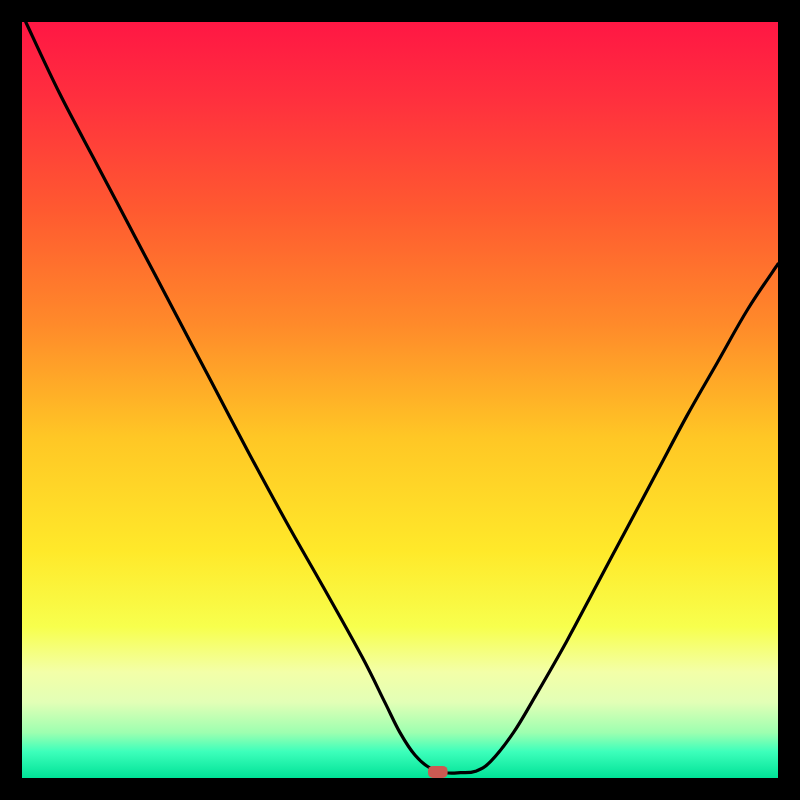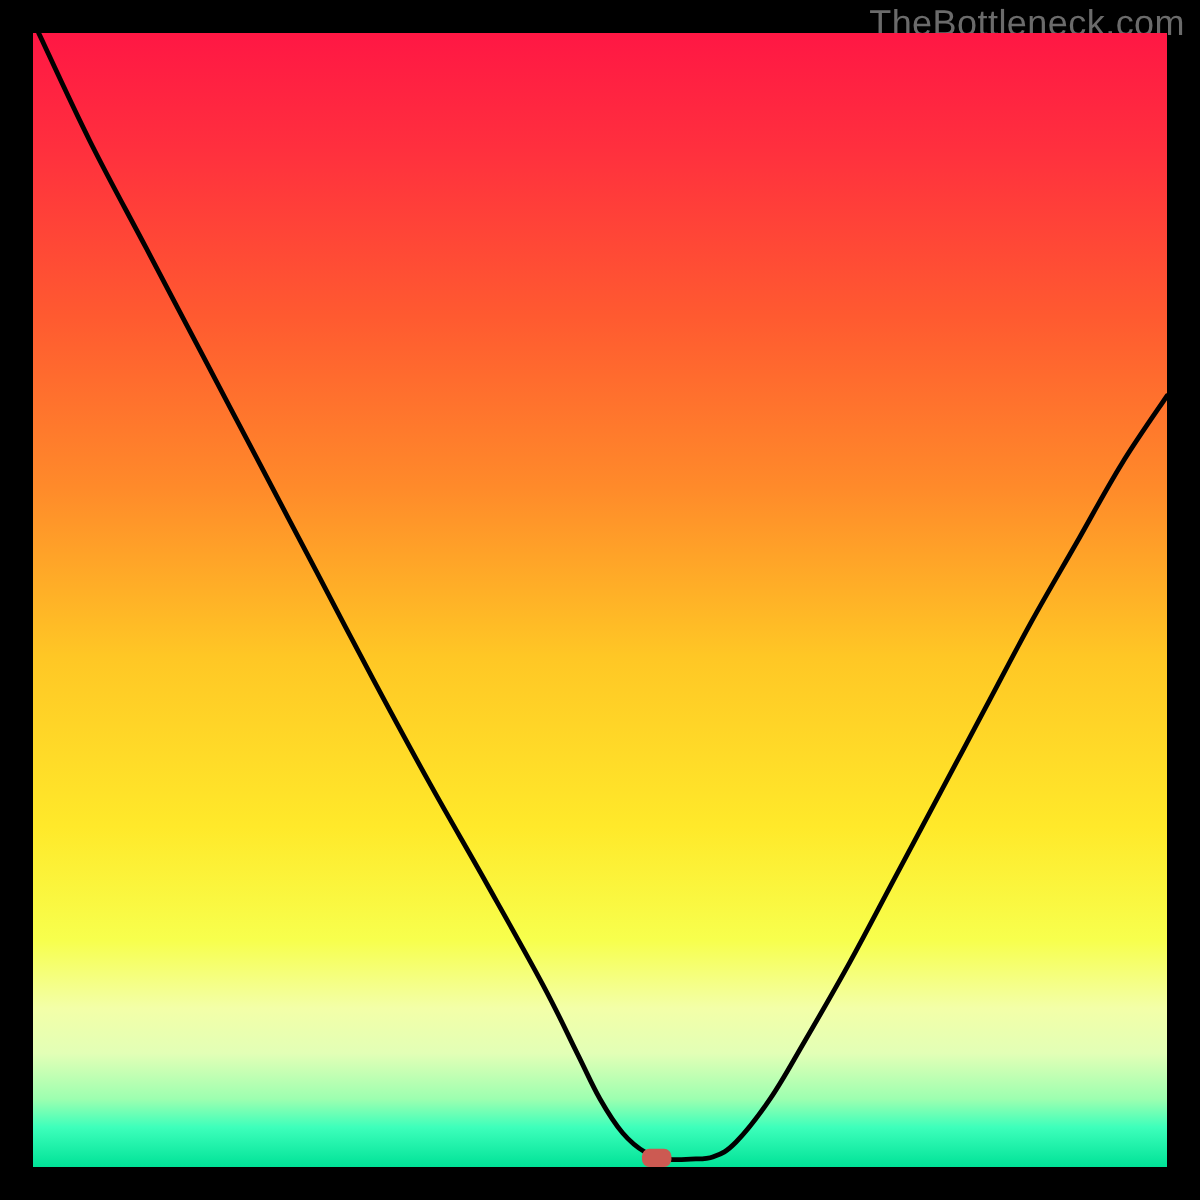--- a/index.html
+++ b/index.html
@@ -35,21 +35,20 @@
     color: #6b6b6b;
     letter-spacing: 0.3px;
     user-select: none;
   }
   svg { display: block; }
 </style>
 </head>
 <body>
 
 <div class="frame">
-  <div class="watermark">TheBottleneck.com</div>
 
   <div class="plot">
     <svg id="chart-svg" width="756" height="756" viewBox="0 0 756 756">
       <defs>
         <linearGradient id="bg-grad" x1="0" y1="0" x2="0" y2="1">
             <stop offset="0%" stop-color="#ff1744"></stop>
             <stop offset="10%" stop-color="#ff2f3e"></stop>
             <stop offset="25%" stop-color="#ff5a30"></stop>
             <stop offset="40%" stop-color="#ff8a2a"></stop>
             <stop offset="55.00000000000001%" stop-color="#ffc725"></stop>

